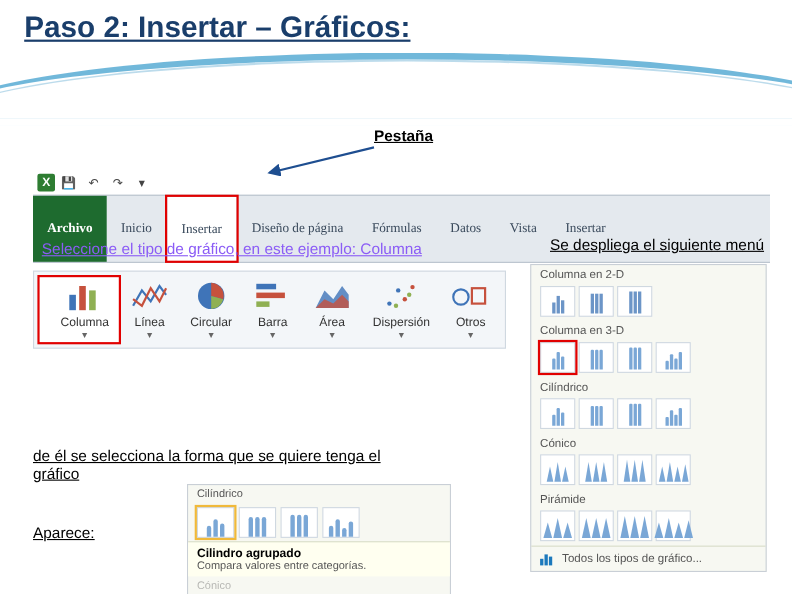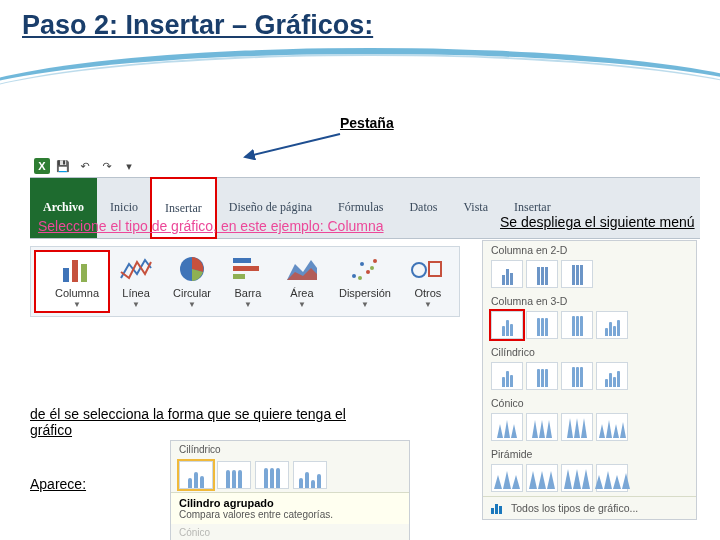--- a/index.html
+++ b/index.html
@@ -72,21 +72,21 @@
   .tab.file {
     background:#1e6b2f; color:#fff; font-weight:bold;
   }
   .tab.active {
     background:#fff; border:1px solid #b9c3cd; border-bottom:none;
     outline: 2px solid #e10000; outline-offset:-1px;
   }
 
   .instr1 {
     position: absolute; top: 218px; left: 38px;
-    font-size: 14px; color:#ec4899; text-decoration: underline;
+    font-size: 14px; color:#8b5cf6; text-decoration: underline;
   }
   .instr-right {
     position: absolute; top: 214px; left: 500px;
     font-size: 14px; color:#000; text-decoration: underline;
   }
 
   .chart-group {
     position: absolute; top: 246px; left: 30px;
     display:flex; background:#f3f6f9;
     border:1px solid #cfd8e0; padding:4px;

